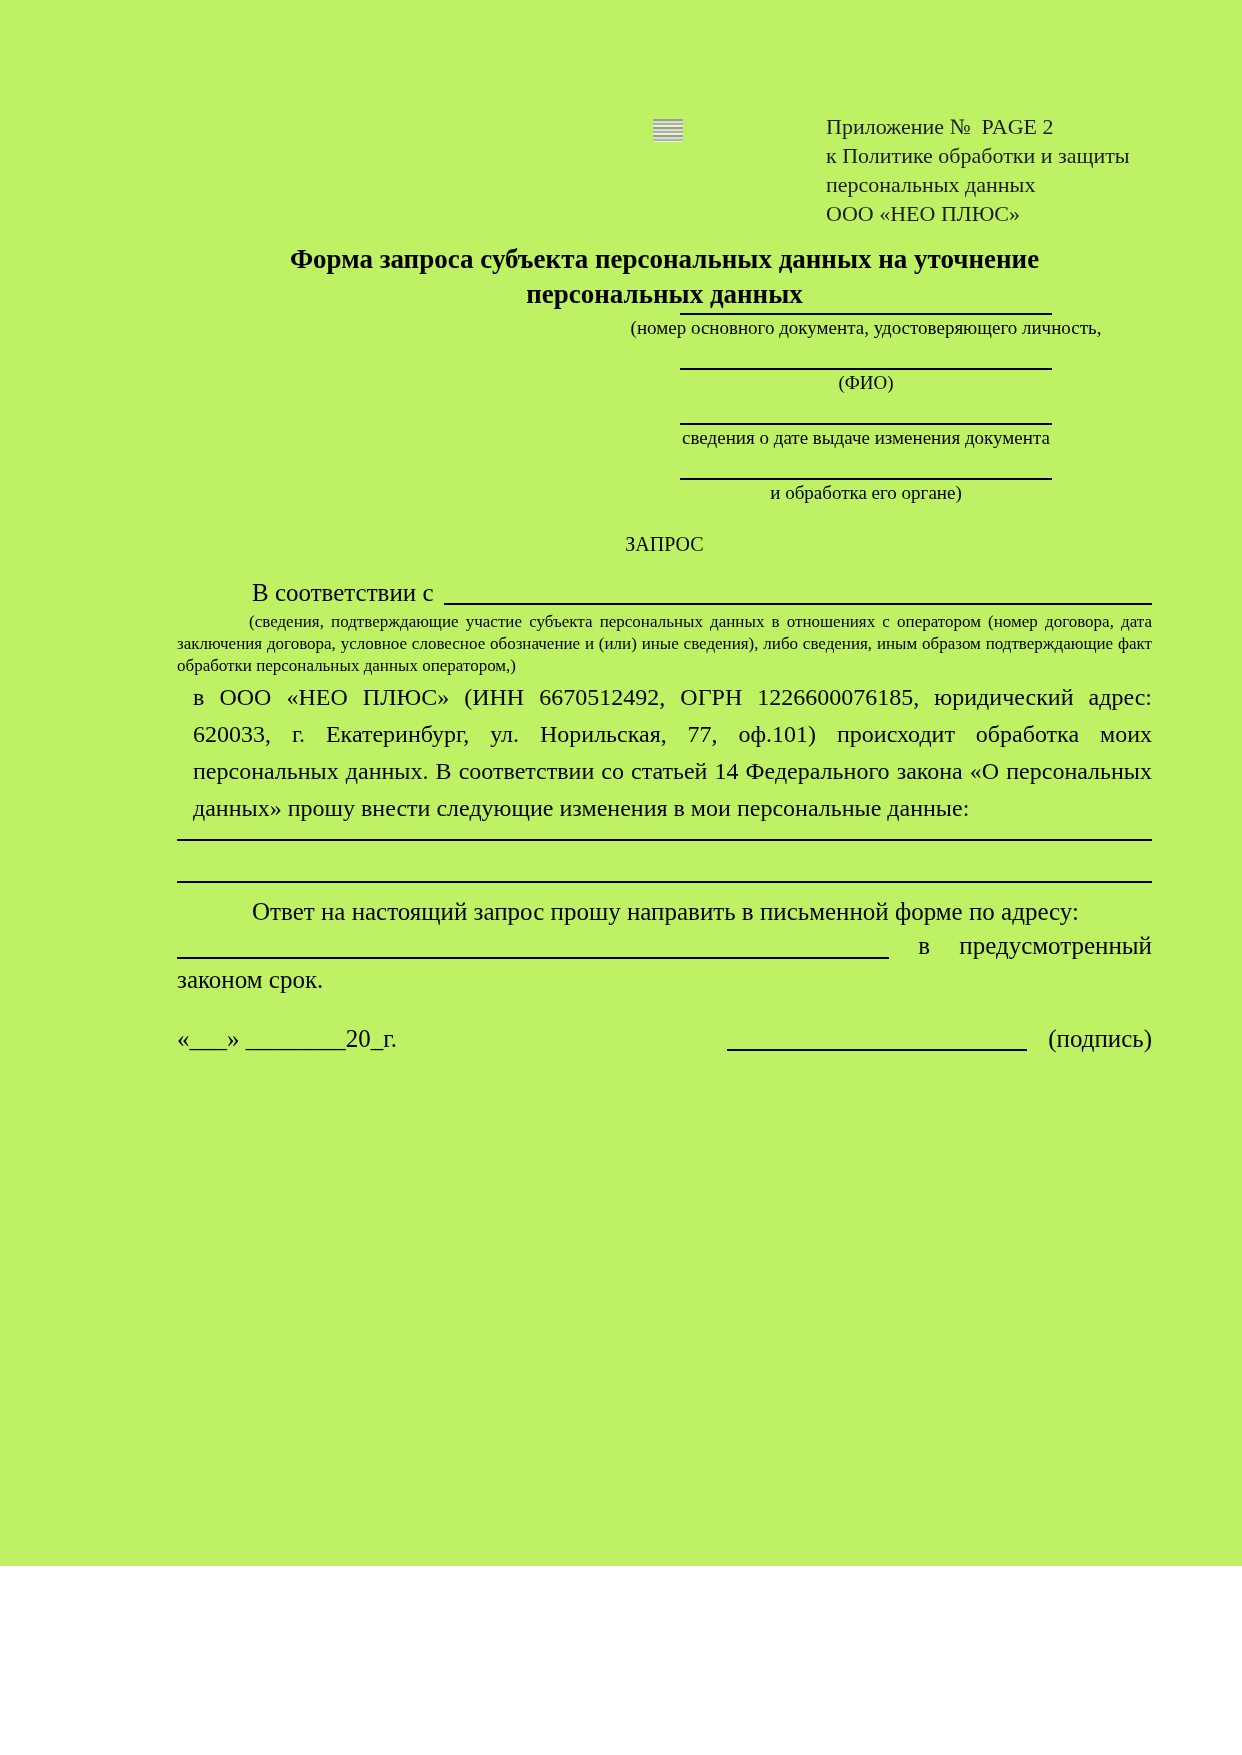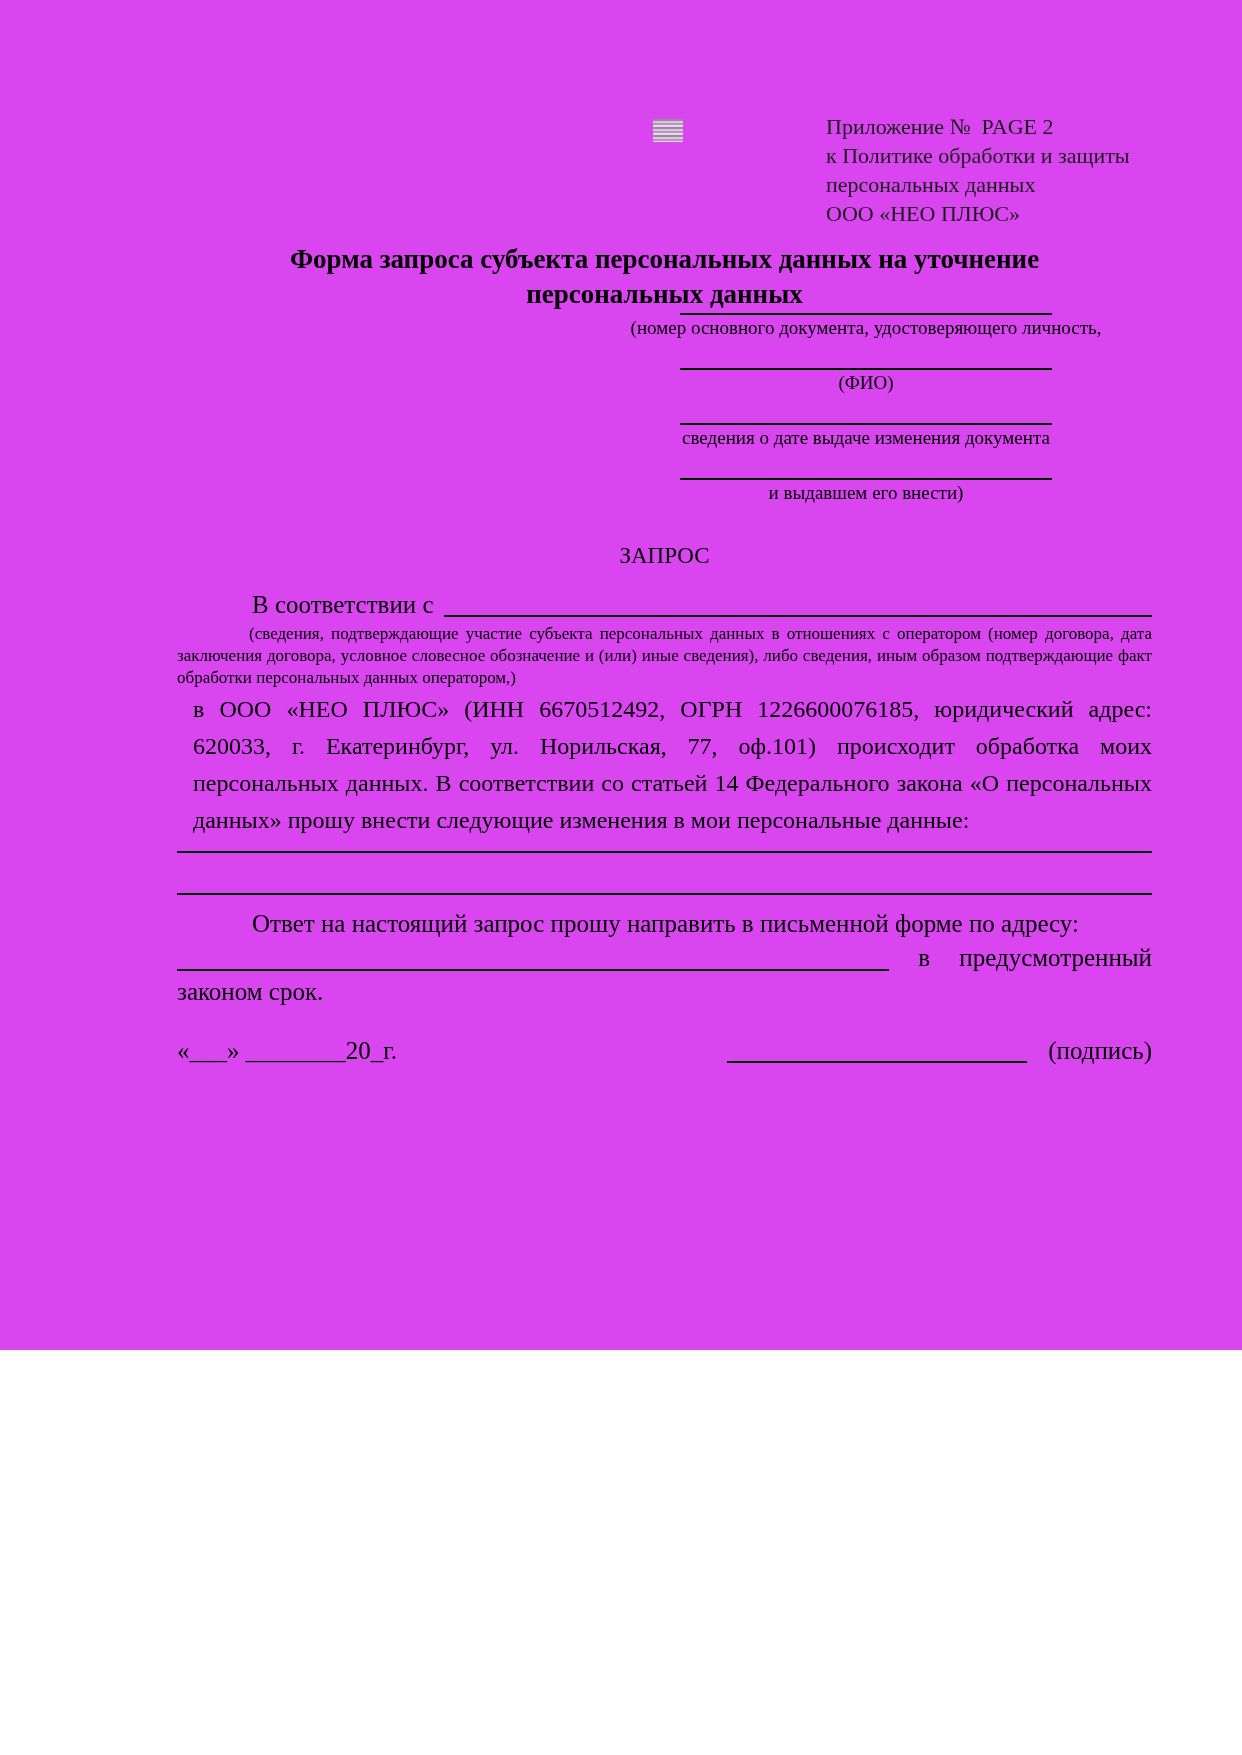--- a/index.html
+++ b/index.html
@@ -1,19 +1,19 @@
 <!DOCTYPE html>
 <html><head>
 <meta charset="utf-8">
 <style>
   html,body{margin:0;padding:0;background:#ffffff;}
   .page{
     position:relative;
-    width:1242px;height:1350px;
-    background:#d946ef;
+    width:1242px;height:1566px;
+    background:#bef264;
     font-family:"Liberation Serif","DejaVu Serif",serif;
     color:#000;
     overflow:hidden;
   }
   .content{padding:0 90px 0 177px;}
 
   
   .top-block{position:relative;height:222px;}
   .artifact{
     position:absolute;left:653px;top:119px;width:30px;height:23px;
@@ -39,21 +39,21 @@
   
   .fio-block{margin:0 0 0 503px;width:372px;}
   .fio-line{height:28px;border-bottom:2px solid #000;}
   .fio-entry:first-child .fio-line{height:1px;}
   .fio-caption{
     display:flex;justify-content:center;
     font-size:19px;line-height:25px;white-space:nowrap;overflow:visible;
   }
 
   
-  .zapros-heading{margin-top:36px;text-align:center;font-size:23px;line-height:30px;}
+  .zapros-heading{margin-top:24px;text-align:center;font-size:20px;line-height:30px;}
   .intro-row{display:flex;align-items:flex-end;margin-top:19px;font-size:25px;line-height:30px;}
   .intro-row .intro-text{padding-left:75px;white-space:nowrap;}
   .fill-line{flex:1;border-bottom:2px solid #000;margin:0 0 3px 10px;height:1px;}
   .note-par{
     margin:3px 0 0 0;
     font-size:17px;line-height:22px;
     text-align:justify;text-indent:72px;
   }
   .body-par{
     margin:2px 0 0 16px;
@@ -115,21 +115,21 @@
       </div>
       <div class="fio-entry">
         <div class="fio-line"></div>
         <div class="fio-caption">
             <span>сведения о дате выдаче изменения документа</span>
           </div>
       </div>
       <div class="fio-entry">
         <div class="fio-line"></div>
         <div class="fio-caption">
-            <span>и выдавшем его внести)</span>
+            <span>и обработка его органе)</span>
           </div>
       </div>
     </div>
 
     <div class="zapros-heading">ЗАПРОС</div>
 
     <div class="intro-row">
       <span class="intro-text">В соответствии с</span>
       <span class="fill-line"></span>
     </div>

